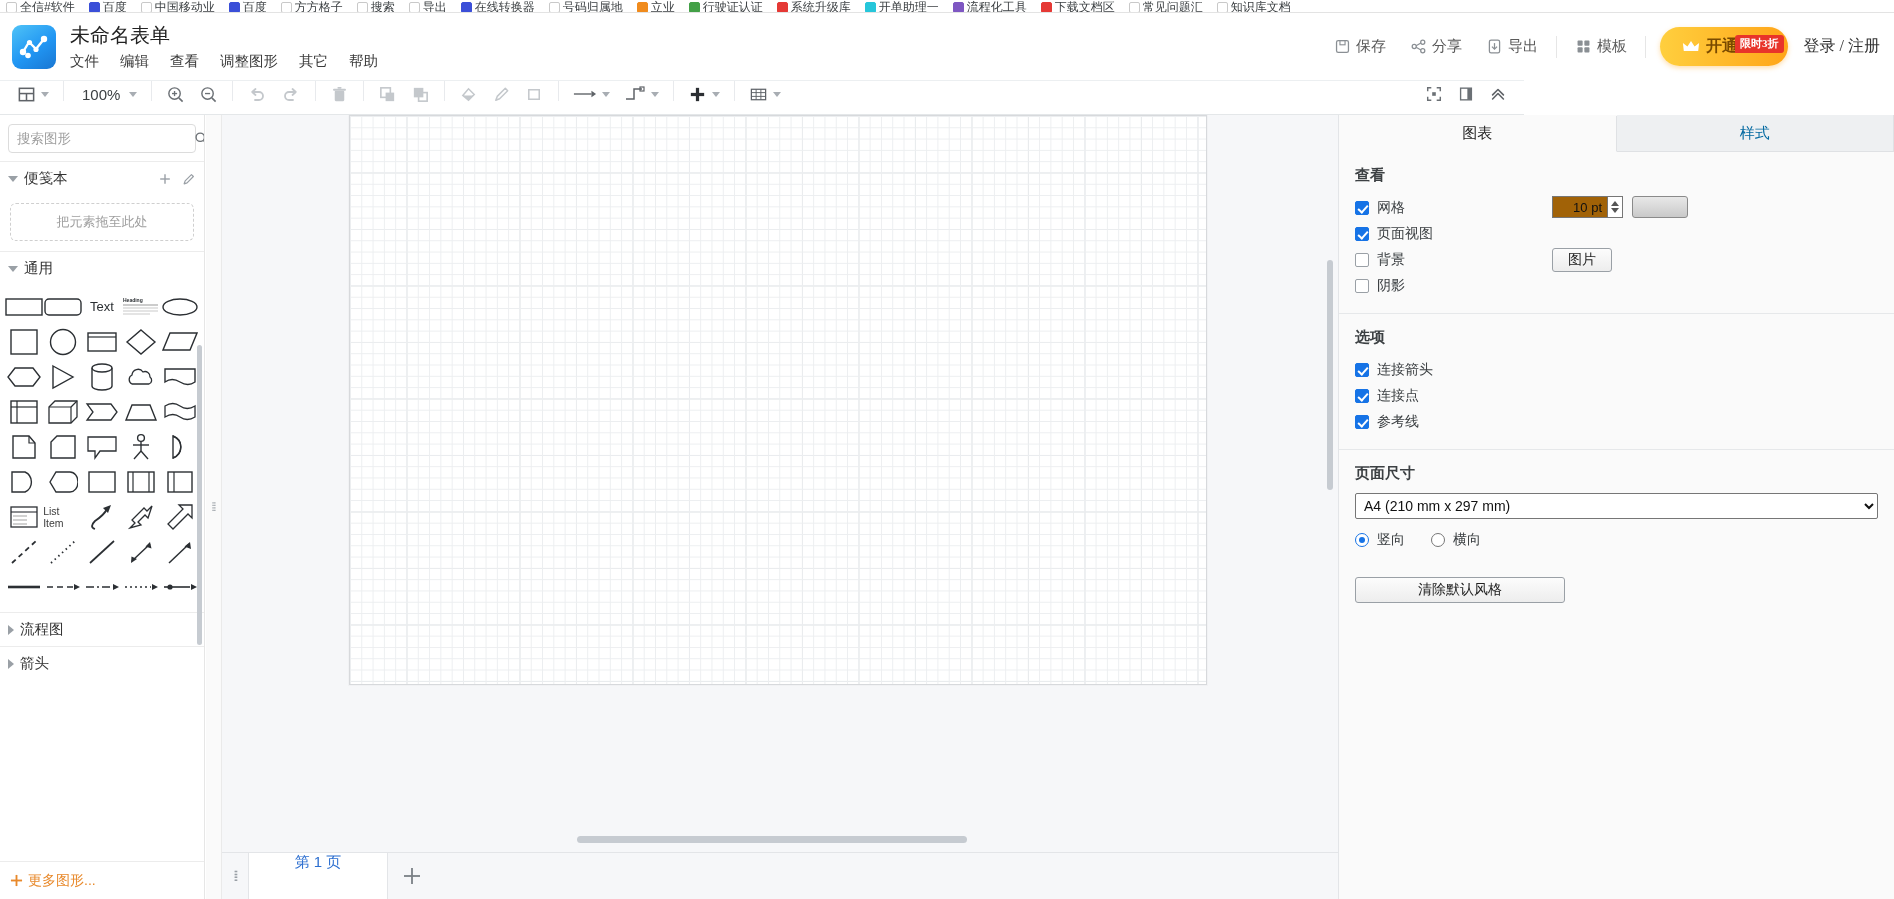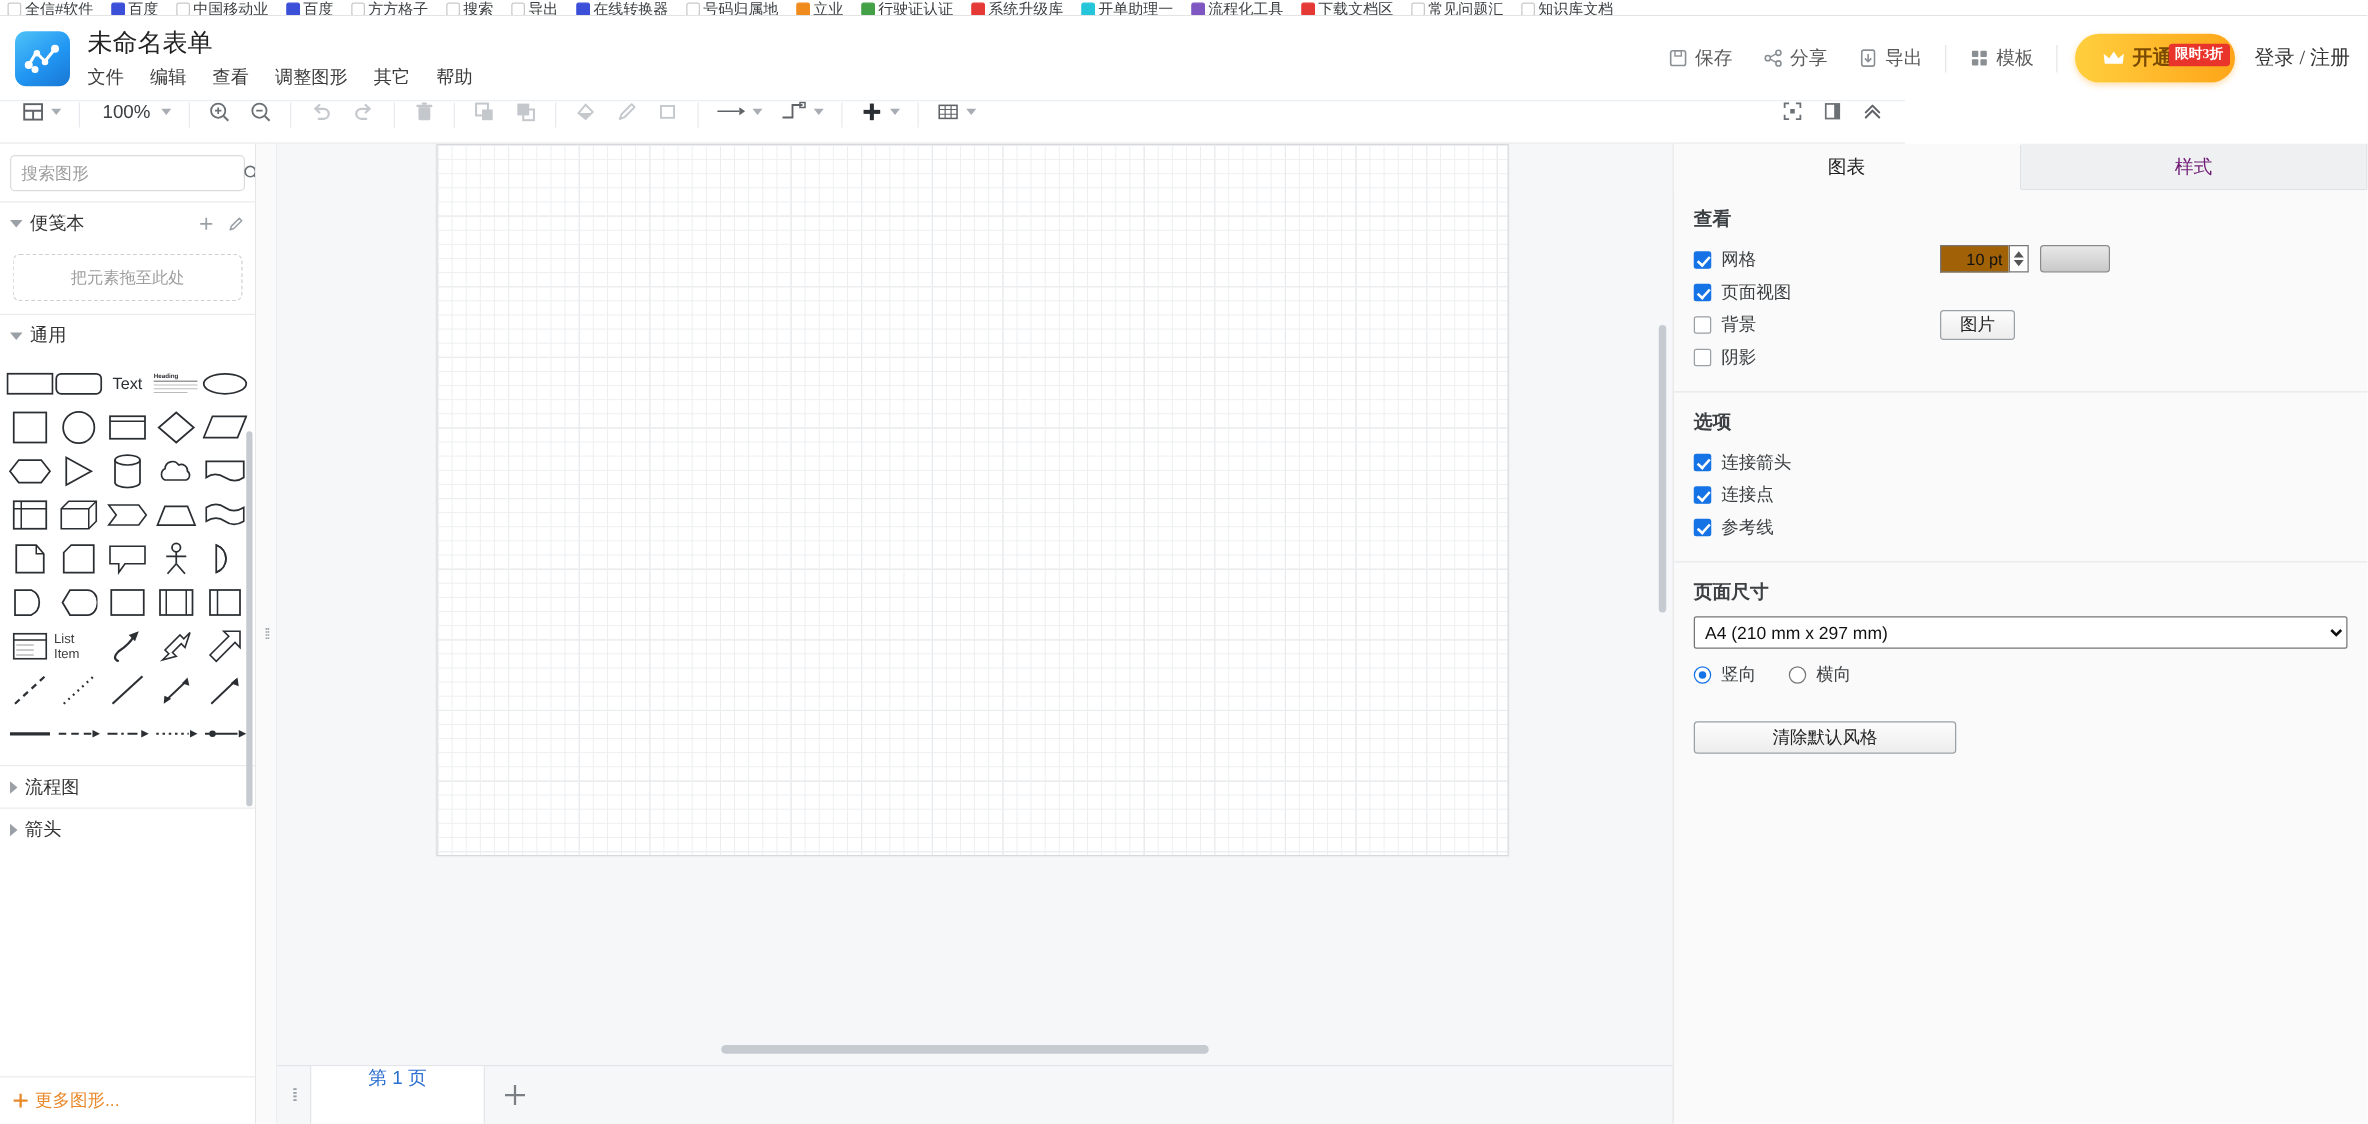--- a/index.html
+++ b/index.html
@@ -62,21 +62,21 @@
     position: absolute; top: -11px; right: 4px; background: #e8342a; color: #fff;
     font-size: 11px; line-height: 1; padding: 3px 5px 4px; border-radius: 3px 3px 3px 0;
     font-weight: bold; white-space: nowrap; margin-top: 19px;
   }
   .login-link { font-size: 16px; color: #333; cursor: pointer; padding-left: 6px; white-space: nowrap; }
 
   
   .toolbar {
     position: absolute; top: 80px; left: 0; width: 1524px; height: 35px;
     background: #fff; border-top: 1px solid #eceff1; border-bottom: 1px solid #e4e7e9;
-    display: flex; align-items: flex-end; padding: 12px 10px; gap: 0;
+    display: flex; align-items: flex-start; padding: 0 10px; gap: 0;
   }
   .tb-item {
     display: flex; align-items: center; justify-content: center; height: 26px;
     padding: 0 7px; cursor: pointer; color: #9aa0a6; gap: 3px;
   }
   .tb-item.dark { color: #5f6368; }
   .tb-zoom { font-size: 15px; color: #3c4043; padding: 0 4px; }
   .tb-sep { width: 1px; height: 20px; background: #e8eaed; margin: 0 7px; }
   .caret { width: 0; height: 0; border-left: 4px solid transparent; border-right: 4px solid transparent;
            border-top: 5px solid #a8adb3; display: inline-block; margin-left: 2px; }
@@ -183,21 +183,21 @@
   }
 
   
   .right-panel {
     position: absolute; right: 0; top: 115px; width: 556px; height: 784px;
     background: #fafafa; border-left: 1px solid #e3e5e8;
   }
   .rp-tabs { display: flex; height: 37px; border-bottom: 1px solid #dfe1e4; }
   .rp-tab {
     flex: 1; display: flex; align-items: center; justify-content: center;
-    font-size: 15px; color: #701a75; cursor: pointer; background: #eef0f2;
+    font-size: 15px; color: #0369a1; cursor: pointer; background: #eef0f2;
     border-right: 1px solid #dfe1e4;
   }
   .rp-tab.active { background: #fafafa; color: #222; border-bottom: 1px solid #fafafa;
                    position: relative; top: 1px; }
   .rp-sec { padding: 14px 16px 14px 16px; border-bottom: 1px solid #e6e8ea; }
   .rp-sec h4 { font-size: 15px; font-weight: bold; color: #3c4043; margin-bottom: 10px; }
   .chk-row { display: flex; align-items: center; height: 26px; gap: 8px; position: relative; }
   .chk {
     width: 14px; height: 14px; border: 1px solid #9aa0a6; border-radius: 2px;
     background: #fff; flex: none; cursor: pointer; position: relative;

